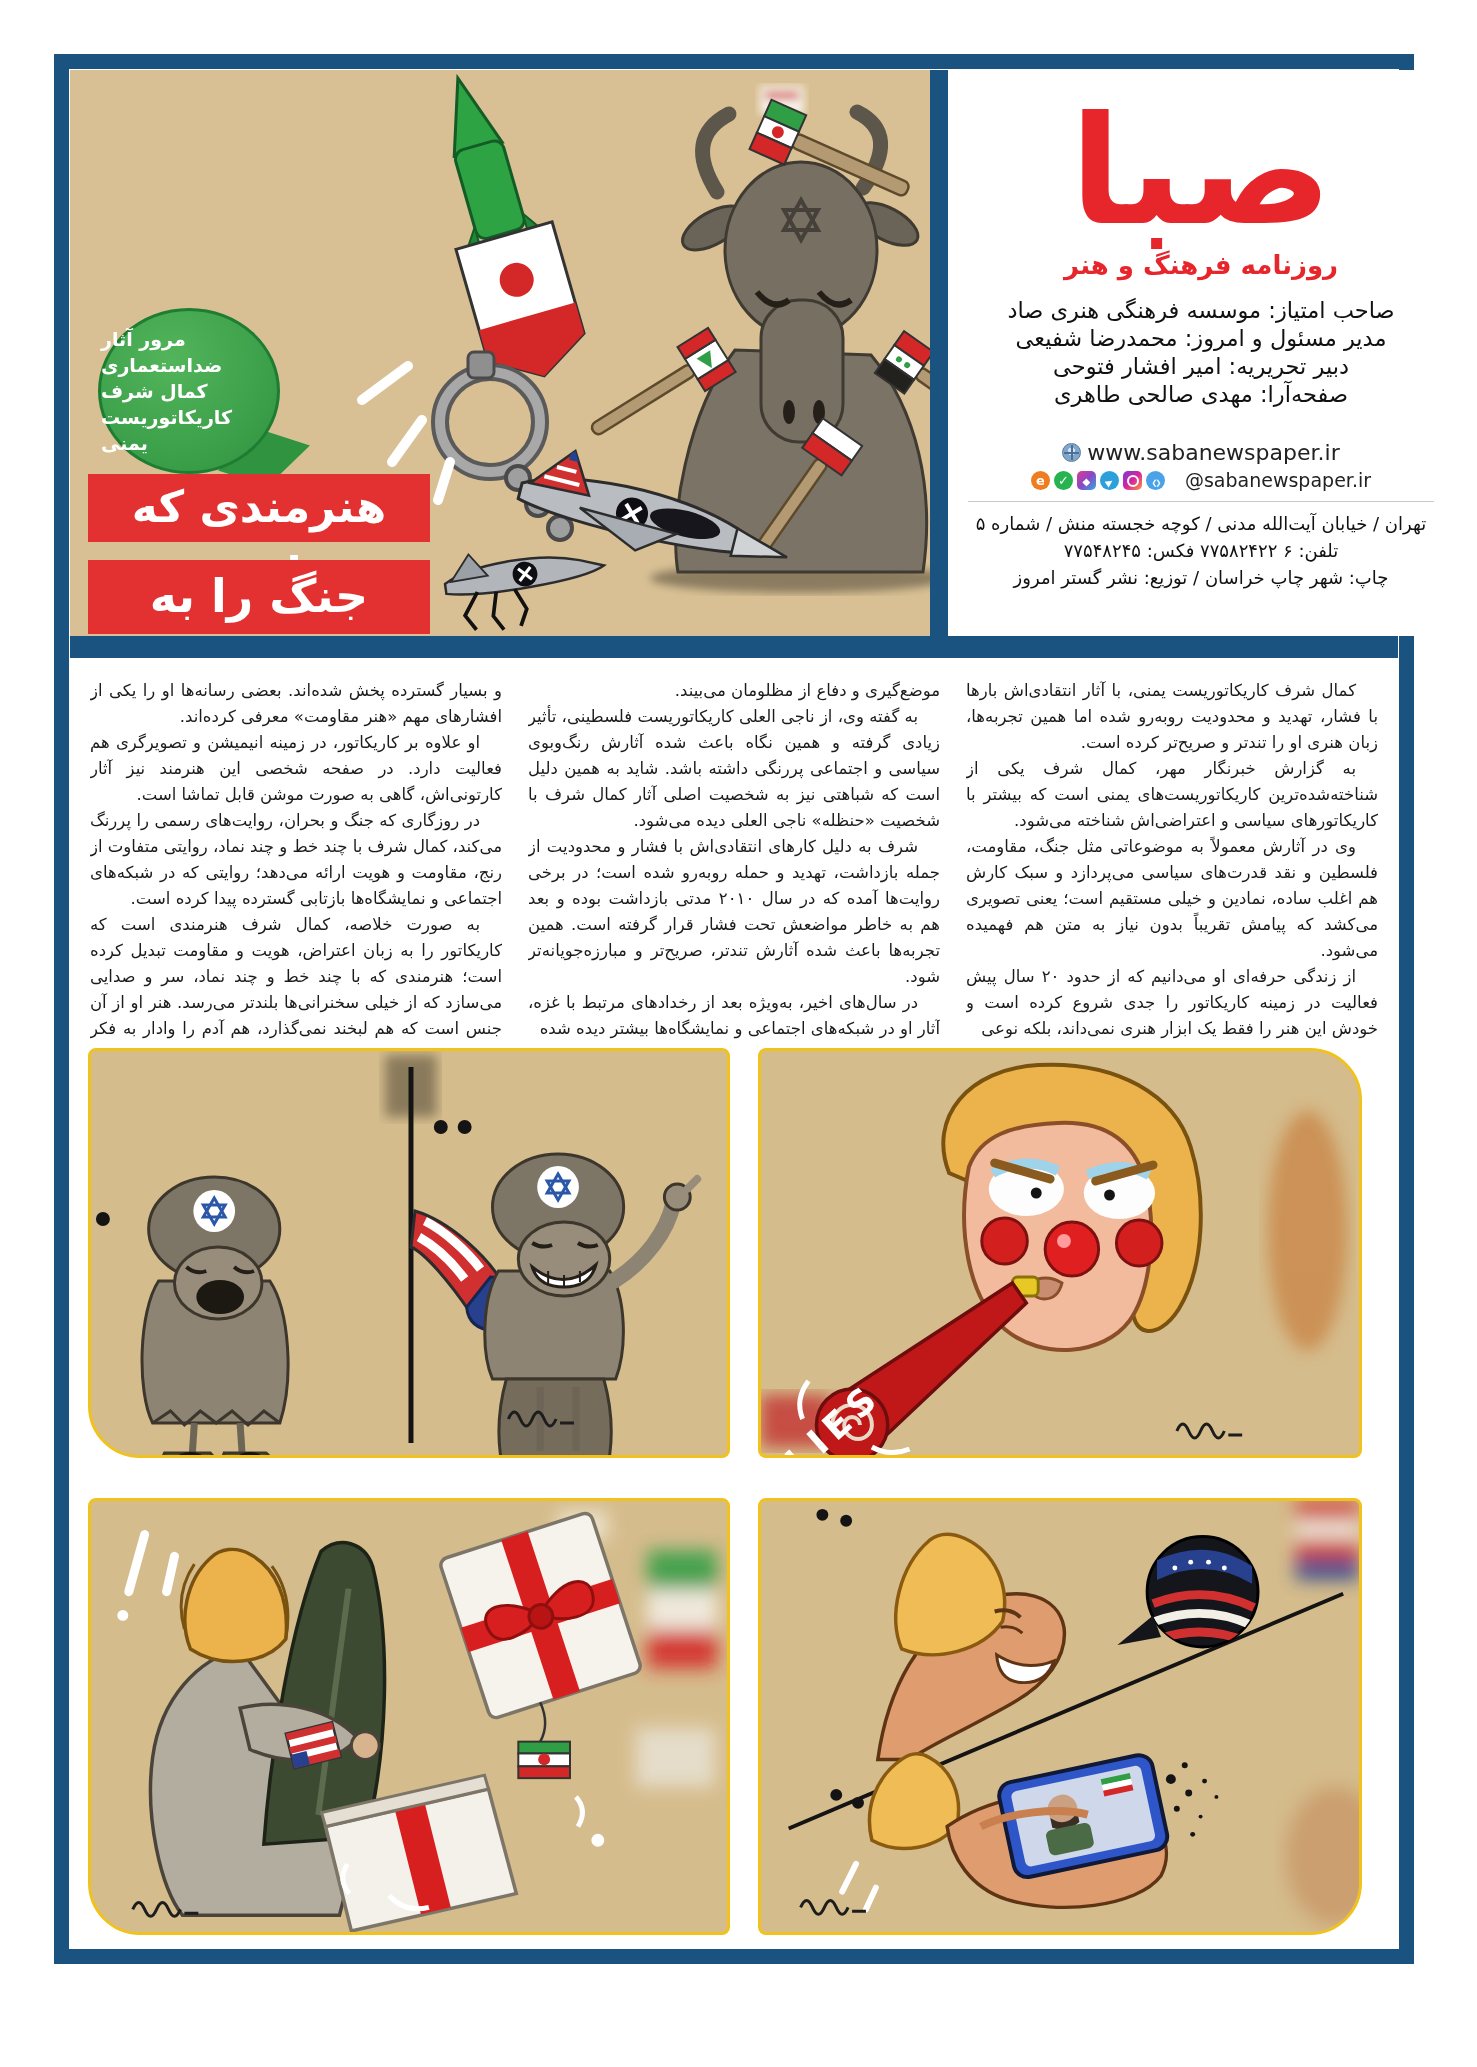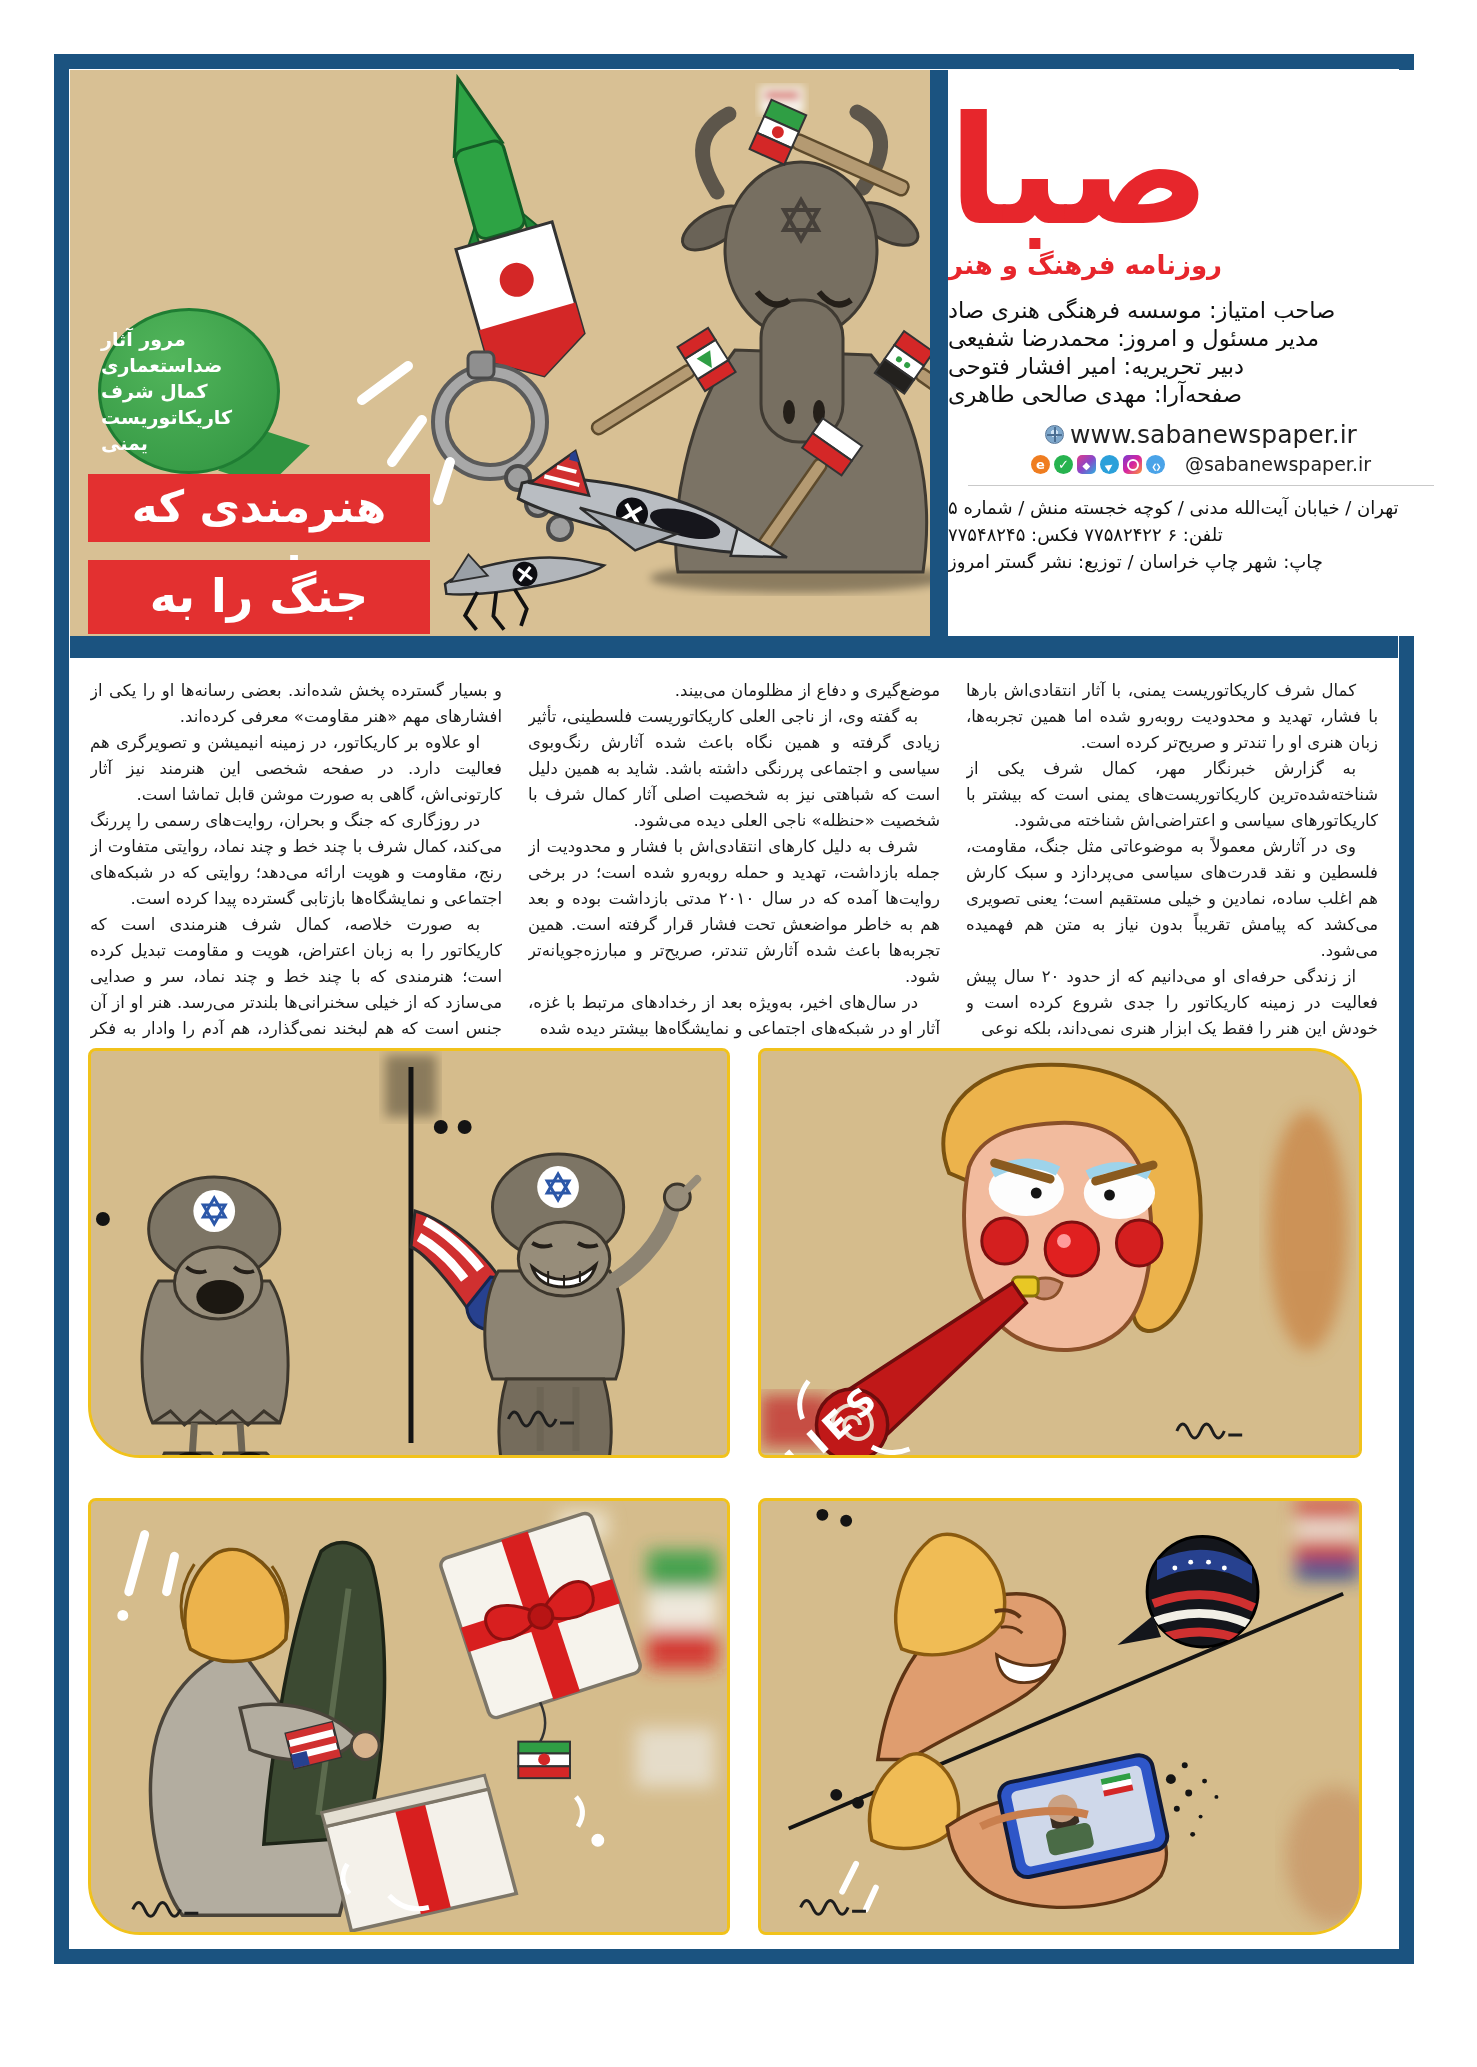--- a/index.html
+++ b/index.html
@@ -4,26 +4,26 @@
 <style>
   html,body{margin:0;padding:0;background:#fff;}
   .page{position:relative;width:1477px;height:2067px;background:#ffffff;overflow:hidden;
         font-family:"DejaVu Sans",sans-serif;direction:rtl;}
   .abs{position:absolute;}
   
   .frame{left:54px;top:54px;width:1360px;height:1910px;border:15px solid #1b5380;box-sizing:border-box;background:#fff;}
   
   .header-left{left:70px;top:70px;width:860px;height:566px;background:#d8c094;overflow:hidden;}
   .header-divider{left:930px;top:70px;width:18px;height:566px;background:#1b5380;}
-  .header-right{left:948px;top:70px;width:506px;height:566px;background:#fff;text-align:left;overflow:hidden;}
+  .header-right{left:948px;top:70px;width:506px;height:566px;background:#fff;text-align:center;overflow:hidden;}
   .header-band{left:70px;top:636px;width:1328px;height:22px;background:#1b5380;}
   .logo-text{margin-top:6px;font-size:150px;line-height:190px;font-weight:bold;color:#e7262c;}
   .logo-tagline{font-size:26px;font-weight:bold;color:#e7262c;margin-top:-16px;}
   .staff{margin-top:16px;font-size:22.5px;line-height:28px;color:#111;font-weight:500;}
-  .webrow{margin-top:12px;font-size:25px;color:#222;direction:ltr;display:flex;justify-content:center;align-items:center;gap:6px;}
+  .webrow{margin-top:32px;font-size:22px;color:#222;direction:ltr;display:flex;justify-content:center;align-items:center;gap:6px;}
   .socialrow{margin-top:4px;font-size:19px;color:#222;direction:ltr;display:flex;justify-content:center;align-items:center;gap:4px;}
   .socialrow .hndl{margin-left:16px;}
   .hr{margin:10px auto 8px auto;width:92%;border-top:1.5px solid #c9c9c9;}
   .addr{font-size:18px;line-height:27px;color:#111;}
   
   .ic{display:inline-block;width:19px;height:19px;border-radius:50%;position:relative;
       color:#fff;font-size:13px;line-height:19px;text-align:center;font-weight:bold;vertical-align:middle;}
   .ic-globe{background:radial-gradient(circle at 50% 45%,#cfe3f4 0 30%,#7fa8cc 31% 100%);border:1px solid #58789a;box-sizing:border-box;}
   .ic-globe::before{content:"";position:absolute;left:8px;top:1px;width:1.5px;height:15px;background:#4c6f93;}
   .ic-globe::after{content:"";position:absolute;left:1px;top:8px;width:15px;height:1.5px;background:#4c6f93;}

